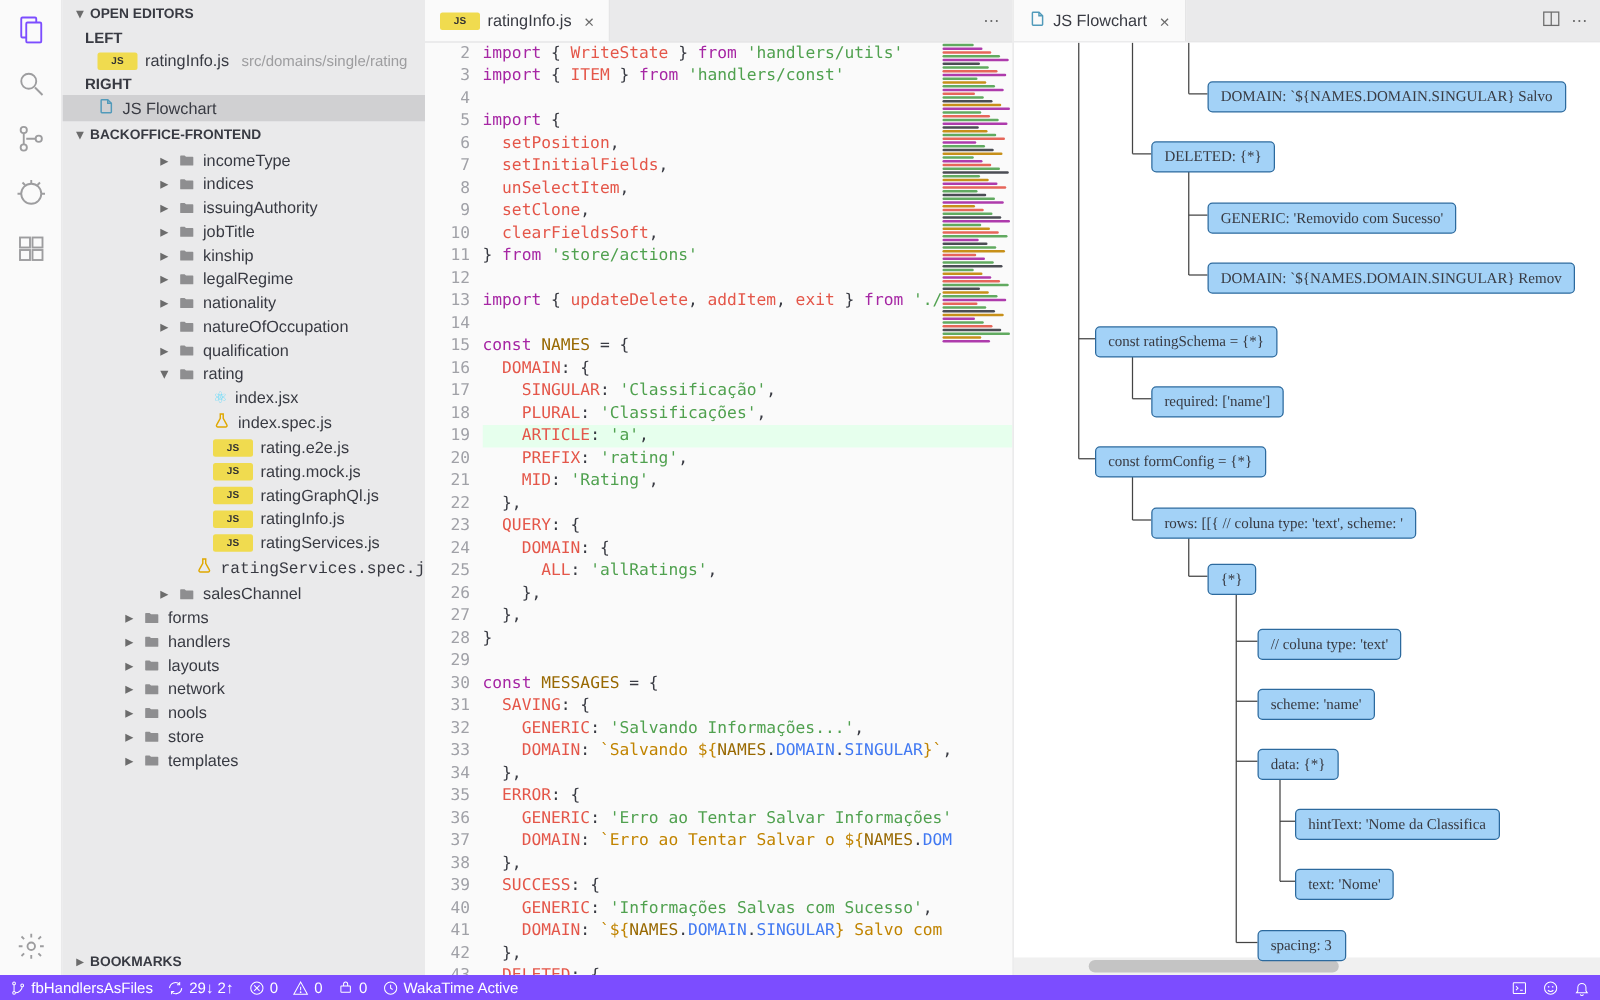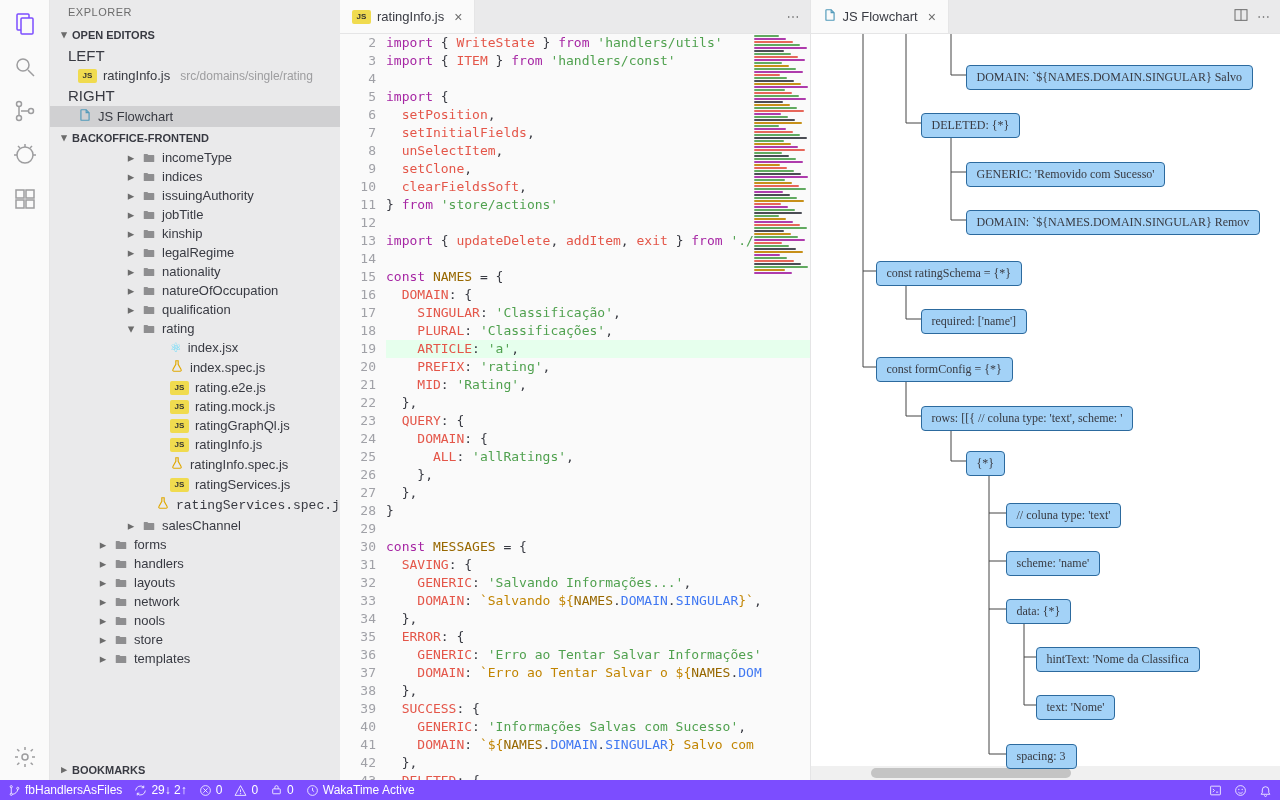--- a/index.html
+++ b/index.html
@@ -8,29 +8,29 @@
 .activity-bar { width: 50px; background: #fafafa; display: flex; flex-direction: column; align-items: center; padding: 10px 0; gap: 18px; border-right: 1px solid #e5e5e6; }
 .activity-bar .icon { width: 26px; height: 26px; display: flex; align-items: center; justify-content: center; color: #9d9d9f; cursor: pointer; }
 .activity-bar .icon.active { color: #7c4dff; }
 .activity-bar .spacer { flex: 1; }
 .activity-bar svg { width: 24px; height: 24px; stroke: currentColor; fill: none; stroke-width: 1.5; }
 
 .sidebar { width: 290px; background: #eaeaeb; display: flex; flex-direction: column; overflow: hidden; }
 .sidebar-title { padding: 6px 18px; font-size: 11px; color: #6c6c6c; letter-spacing: 0.5px; }
 .section { font-size: 11px; font-weight: 700; color: #383a42; padding: 4px 10px; display: flex; align-items: center; gap: 4px; cursor: pointer; text-transform: uppercase; }
 .chev { display: inline-block; width: 8px; text-align: center; color: #6c6c6c; }
-.group-label { font-size: 15px; font-weight: 400; color: #383a42; padding: 2px 18px; text-transform: uppercase; }
+.group-label { font-size: 12px; font-weight: 700; color: #383a42; padding: 2px 18px; text-transform: uppercase; }
 .editor-item { display: flex; align-items: center; gap: 6px; padding: 2px 10px 2px 28px; font-size: 13px; cursor: pointer; }
 .editor-item.selected { background: #d0d0d2; }
 .editor-item .desc { color: #9d9d9f; font-size: 12px; margin-left: 4px; }
 .tree { flex: 1; overflow: auto; }
 .tree-item { display: flex; align-items: center; gap: 6px; padding: 2px 0; font-size: 13px; cursor: pointer; }
 .tree-item .ci { width: 10px; text-align: center; color: #6c6c6c; font-size: 13px; }
 .folder-icon { color: #8e8e90; }
-.file-icon { width: 19px; height: 14px; display: inline-flex; align-items: center; justify-content: center; font-size: 10px; font-weight: 700; border-radius: 2px; flex-shrink: 0; }
+.file-icon { width: 32px; height: 14px; display: inline-flex; align-items: center; justify-content: center; font-size: 10px; font-weight: 700; border-radius: 2px; flex-shrink: 0; }
 .fi-js { background: #f0db4f; color: #333; font-size: 8px; }
 .fi-test { color: #e0a800; }
 .fi-react { color: #61dafb; }
 .fi-blue { color: #519aba; }
 svg.mini { width: 14px; height: 14px; }
 
 .editor-area { flex: 1; display: flex; flex-direction: column; }
 .tabs-row { display: flex; background: #eaeaeb; height: 34px; position: relative; }
 .tab { display: flex; align-items: center; gap: 6px; padding: 0 12px; font-size: 13px; background: #fafafa; border-right: 1px solid #e5e5e6; cursor: pointer; }
 .tab .close { color: #6c6c6c; font-size: 14px; margin-left: 4px; }
@@ -116,21 +116,20 @@
     <div class="spacer"></div>
     <div class="icon">
         <svg viewBox="0 0 24 24">
           <circle cx="12" cy="12" r="3"></circle>
           <path d="M12 2v3M12 19v3M4.2 4.2l2.1 2.1M17.7 17.7l2.1 2.1M2 12h3M19 12h3M4.2 19.8l2.1-2.1M17.7 6.3l2.1-2.1"></path>
         </svg>
       </div>
   </div>
 
   <div class="sidebar">
-    <div class="sidebar-title">EXPLORER</div>
     <div class="section">
         <span class="chev">▾</span>
         <span>OPEN EDITORS</span>
       </div>
     <div class="group-label">LEFT</div>
     <div class="editor-item">
       <span class="file-icon fi-js">JS</span>
       <span>ratingInfo.js</span>
       <span class="desc">src/domains/single/rating</span>
     </div>
@@ -241,27 +240,20 @@
         </div>
         <div class="tree-item" style="padding-left: 104px;">
           <span class="ci"></span>
           <span class="file-icon fi-js">JS</span>
           <span>ratingGraphQl.js</span>
         </div>
         <div class="tree-item" style="padding-left: 104px;">
           <span class="ci"></span>
           <span class="file-icon fi-js">JS</span>
           <span>ratingInfo.js</span>
-        </div>
-        <div class="tree-item" style="padding-left: 104px;">
-          <span class="ci"></span>
-          <span class="fi-test"><svg class="mini" viewBox="0 0 24 24" fill="none" stroke="currentColor" stroke-width="2">
-              <path d="M9 3h6M10 3v6l-5 9a2 2 0 0 0 2 3h10a2 2 0 0 0 2-3l-5-9V3"></path>
-            </svg></span>
-          <span>ratingInfo.spec.js</span>
         </div>
         <div class="tree-item" style="padding-left: 104px;">
           <span class="ci"></span>
           <span class="file-icon fi-js">JS</span>
           <span>ratingServices.js</span>
         </div>
         <div class="tree-item" style="padding-left: 100px; font-family: Liberation Mono, monospace;">
           <span class="ci"></span>
           <span class="fi-test"><svg class="mini" viewBox="0 0 24 24" fill="none" stroke="currentColor" stroke-width="2">
               <path d="M9 3h6M10 3v6l-5 9a2 2 0 0 0 2 3h10a2 2 0 0 0 2-3l-5-9V3"></path>

